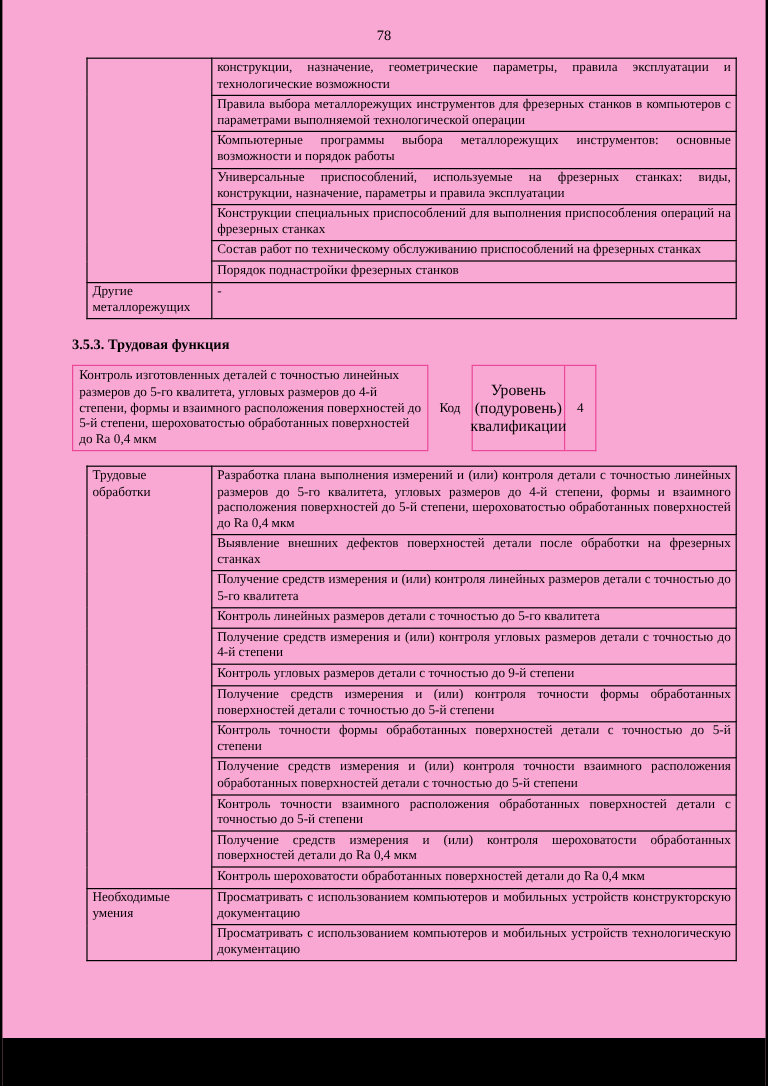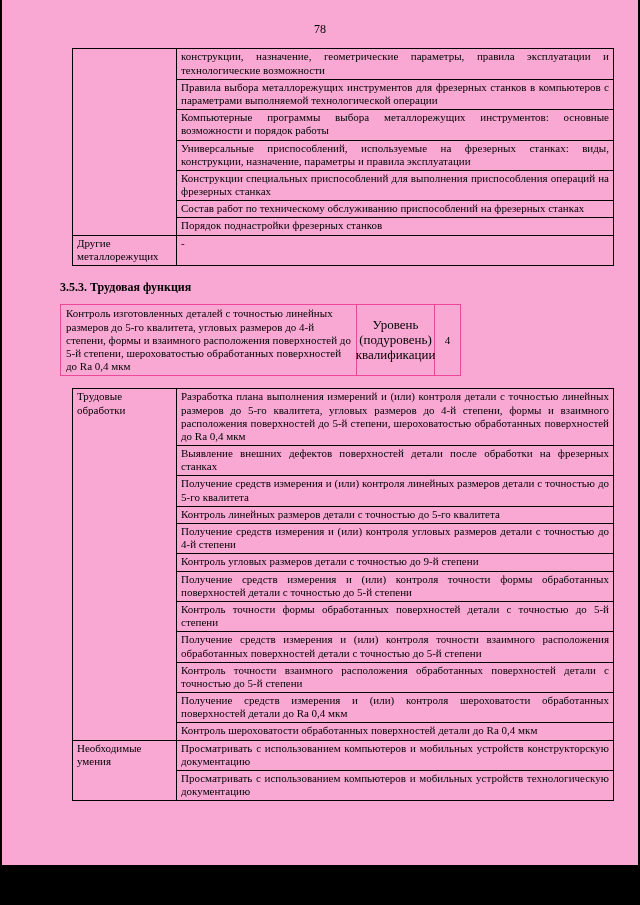--- a/index.html
+++ b/index.html
@@ -132,20 +132,21 @@
           <td>Другие металлорежущих</td>
           <td>-</td>
         </tr>
       </tbody>
     </table>
 
     <div class="section-heading">3.5.3. Трудовая функция</div>
 
     <div class="func-header">
       <div class="fh-box fh-desc">Контроль изготовленных деталей с точностью линейных размеров до 5-го квалитета, угловых размеров до 4-й степени, формы и взаимного расположения поверхностей до 5-й степени, шероховатостью обработанных поверхностей до Ra 0,4 мкм</div>
+      <div class="fh-plain fh-code-label">Код</div>
       <div class="fh-box fh-vcenter fh-level-box">Уровень (подуровень) квалификации</div>
       <div class="fh-box fh-vcenter fh-level-val">4</div>
     </div>
 
     <table class="tbl">
       <colgroup>
           <col class="col-label">
           <col class="col-content">
         </colgroup>
       <tbody>

